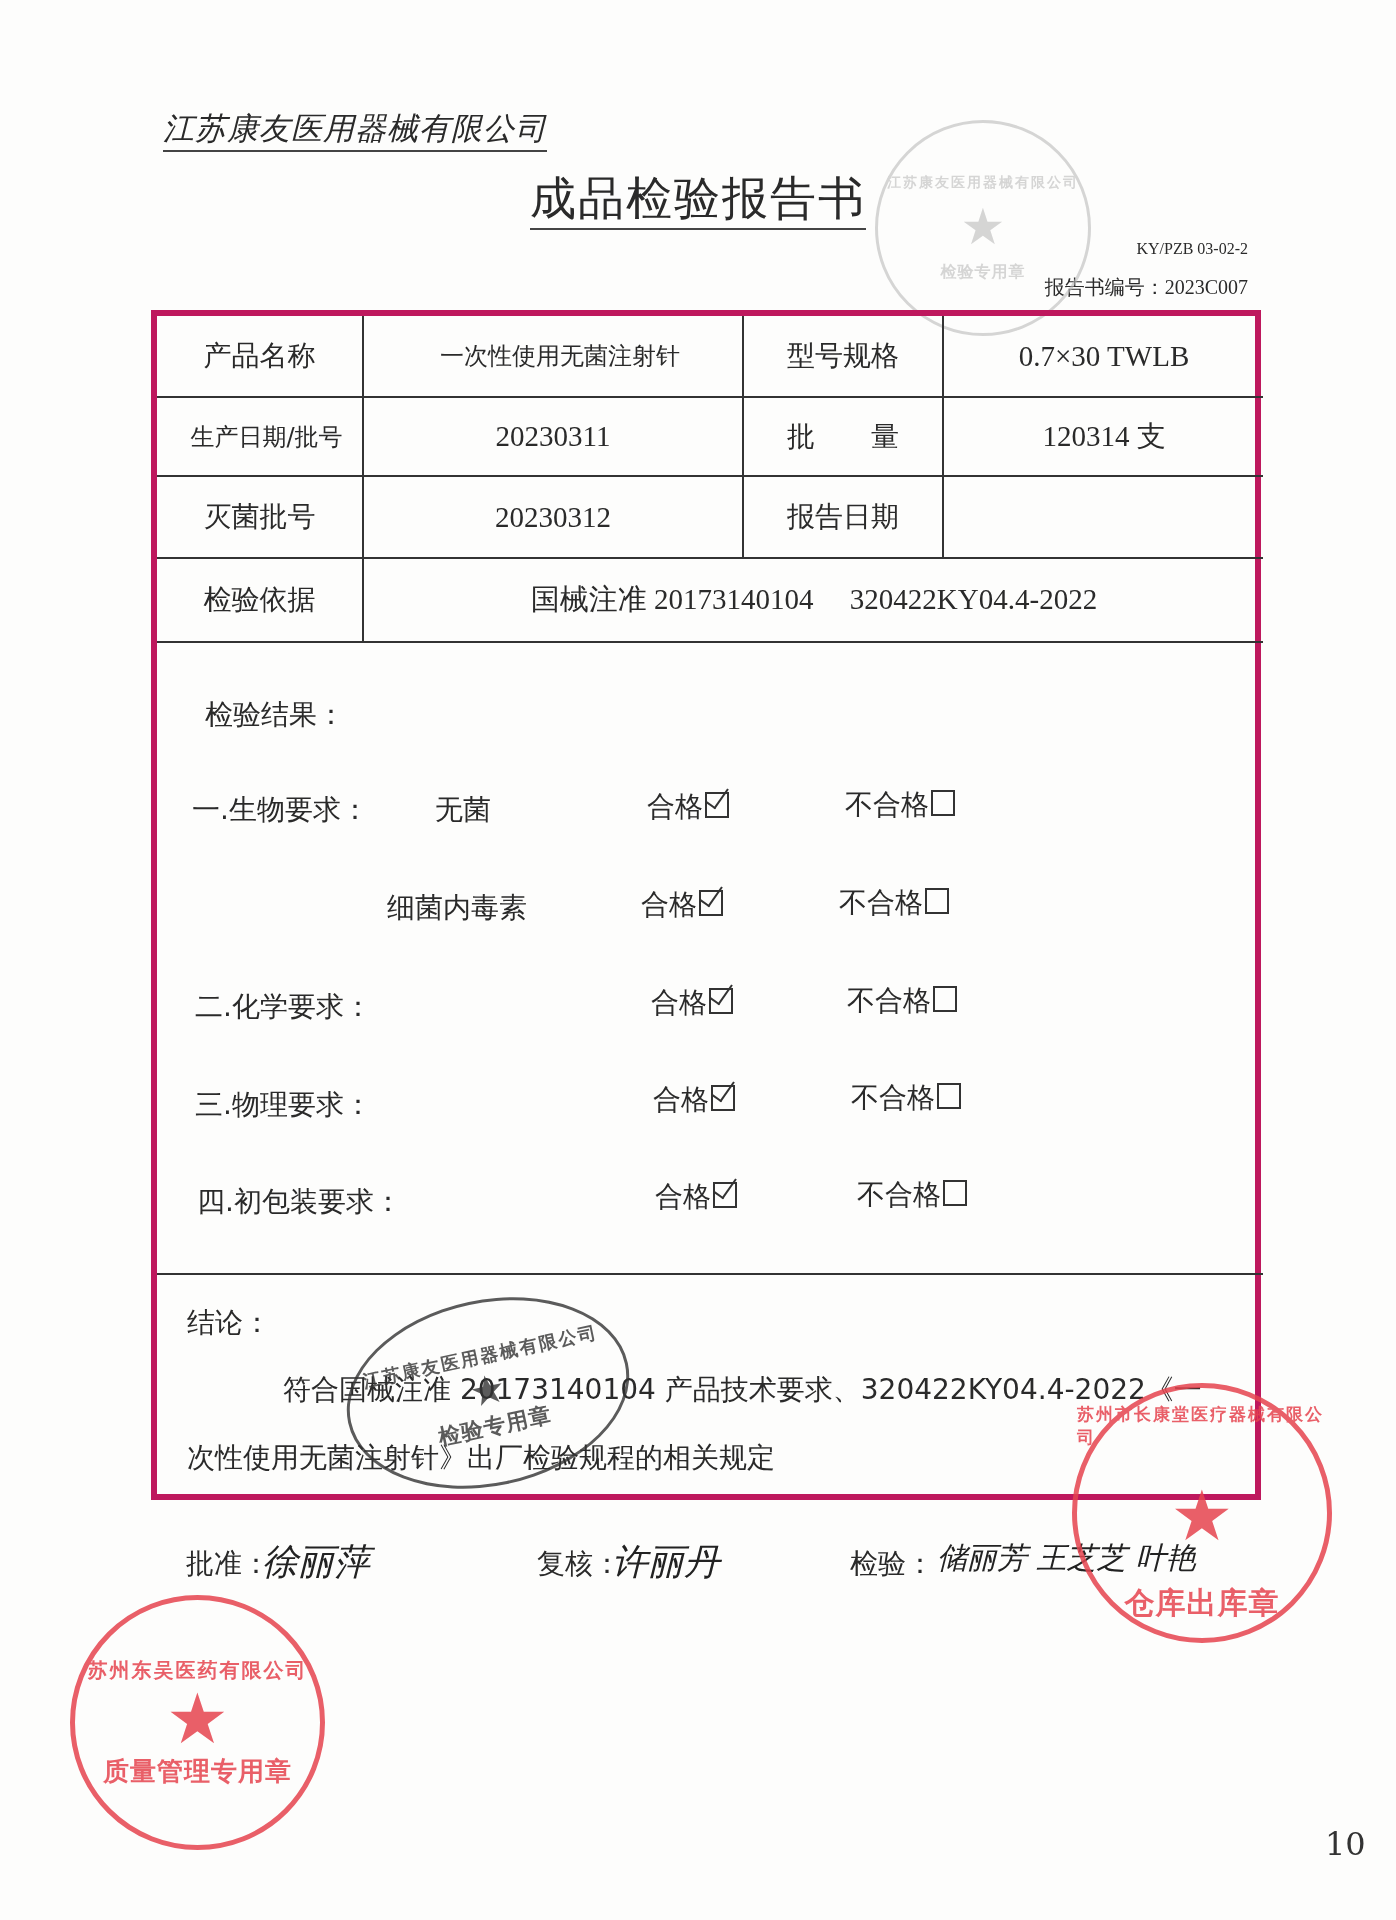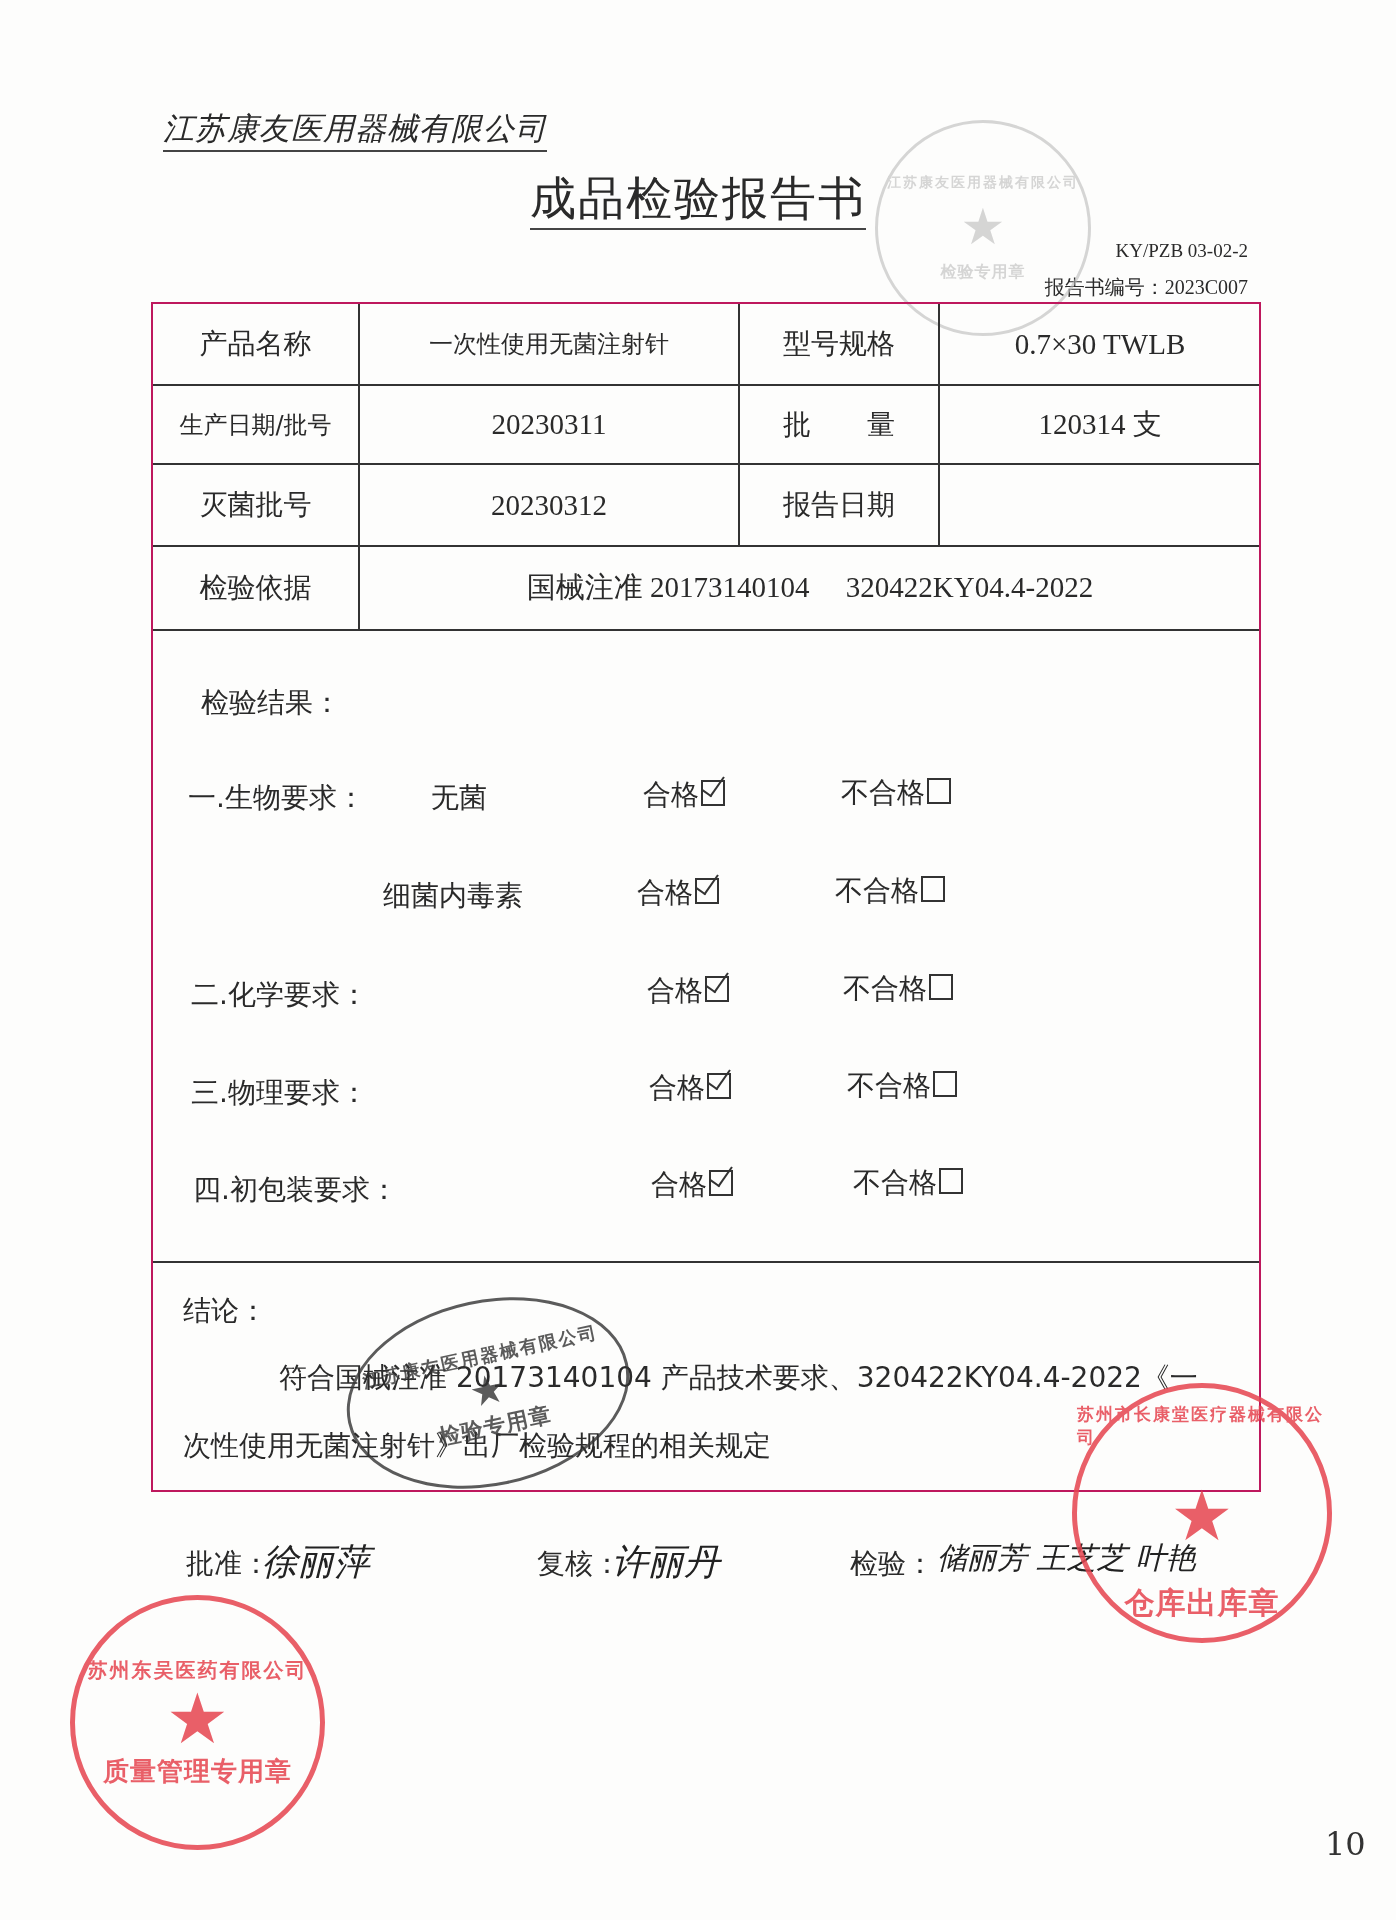--- a/index.html
+++ b/index.html
@@ -3,27 +3,27 @@
 <meta charset="utf-8">
 <style>
   html, body { margin:0; padding:0; }
   body { width:1396px; height:1920px; background:#fdfdfc; position:relative; overflow:hidden;
          font-family:"DejaVu Sans", sans-serif; color:#2a2a2a; }
   .abs { position:absolute; }
   .company { left:163px; top:108px; font-size:31px; font-style:italic; letter-spacing:1px;
              border-bottom:2px solid #444; padding-bottom:2px; line-height:40px; }
   .title { left:530px; top:170px; font-size:46px; letter-spacing:2px; border-bottom:2px solid #444;
            line-height:56px; padding-bottom:2px; }
-  .formno { right:148px; top:240px; font-family:"Liberation Serif", serif; font-size:19px; }
+  .formno { right:148px; top:240px; font-family:"Liberation Serif", serif; font-size:16px; }
   .reportno { right:148px; top:274px; font-family:"Liberation Serif", serif; font-size:20px; }
-  .table { left:151px; top:302px; width:1110px; height:1190px; border:2px solid #be185d; box-sizing:border-box; }
+  .table { left:151px; top:310px; width:1110px; height:1190px; border:6px solid #be185d; box-sizing:border-box; }
   .hline { position:absolute; height:0; border-top:2px solid #333; }
   .vline { position:absolute; width:0; border-left:2px solid #333; }
   .cell { position:absolute; display:flex; align-items:center; justify-content:center; font-size:28px; }
-  .cell.small { font-size:24px; }
+  .cell.small { font-size:24px;padding-left:7px; }
   .cell.num { font-family:"Liberation Serif", serif; font-size:29px; }
   .txt { position:absolute; font-size:28px; white-space:nowrap; }
   .cb { display:inline-block; width:24px; height:26px; border:2px solid #333; vertical-align:-2px;
         margin-left:2px; position:relative; box-sizing:border-box; }
   .cb.checked::after { content:""; position:absolute; left:4px; top:-10px; width:10px; height:22px;
         border-right:2px solid #333; border-bottom:2px solid #333; transform:rotate(35deg); }
   .sig { position:absolute; font-family:"DejaVu Serif", serif; font-style:italic; font-size:36px; color:#222; }
   .stamp { position:absolute; border-radius:50%; display:flex; align-items:center; justify-content:center; flex-direction:column; }
   .stamp.red { border:5px solid #e6444f; color:#e6444f; opacity:0.85; }
   .stamp.black { border:3px solid #333; color:#333; opacity:0.8; }

